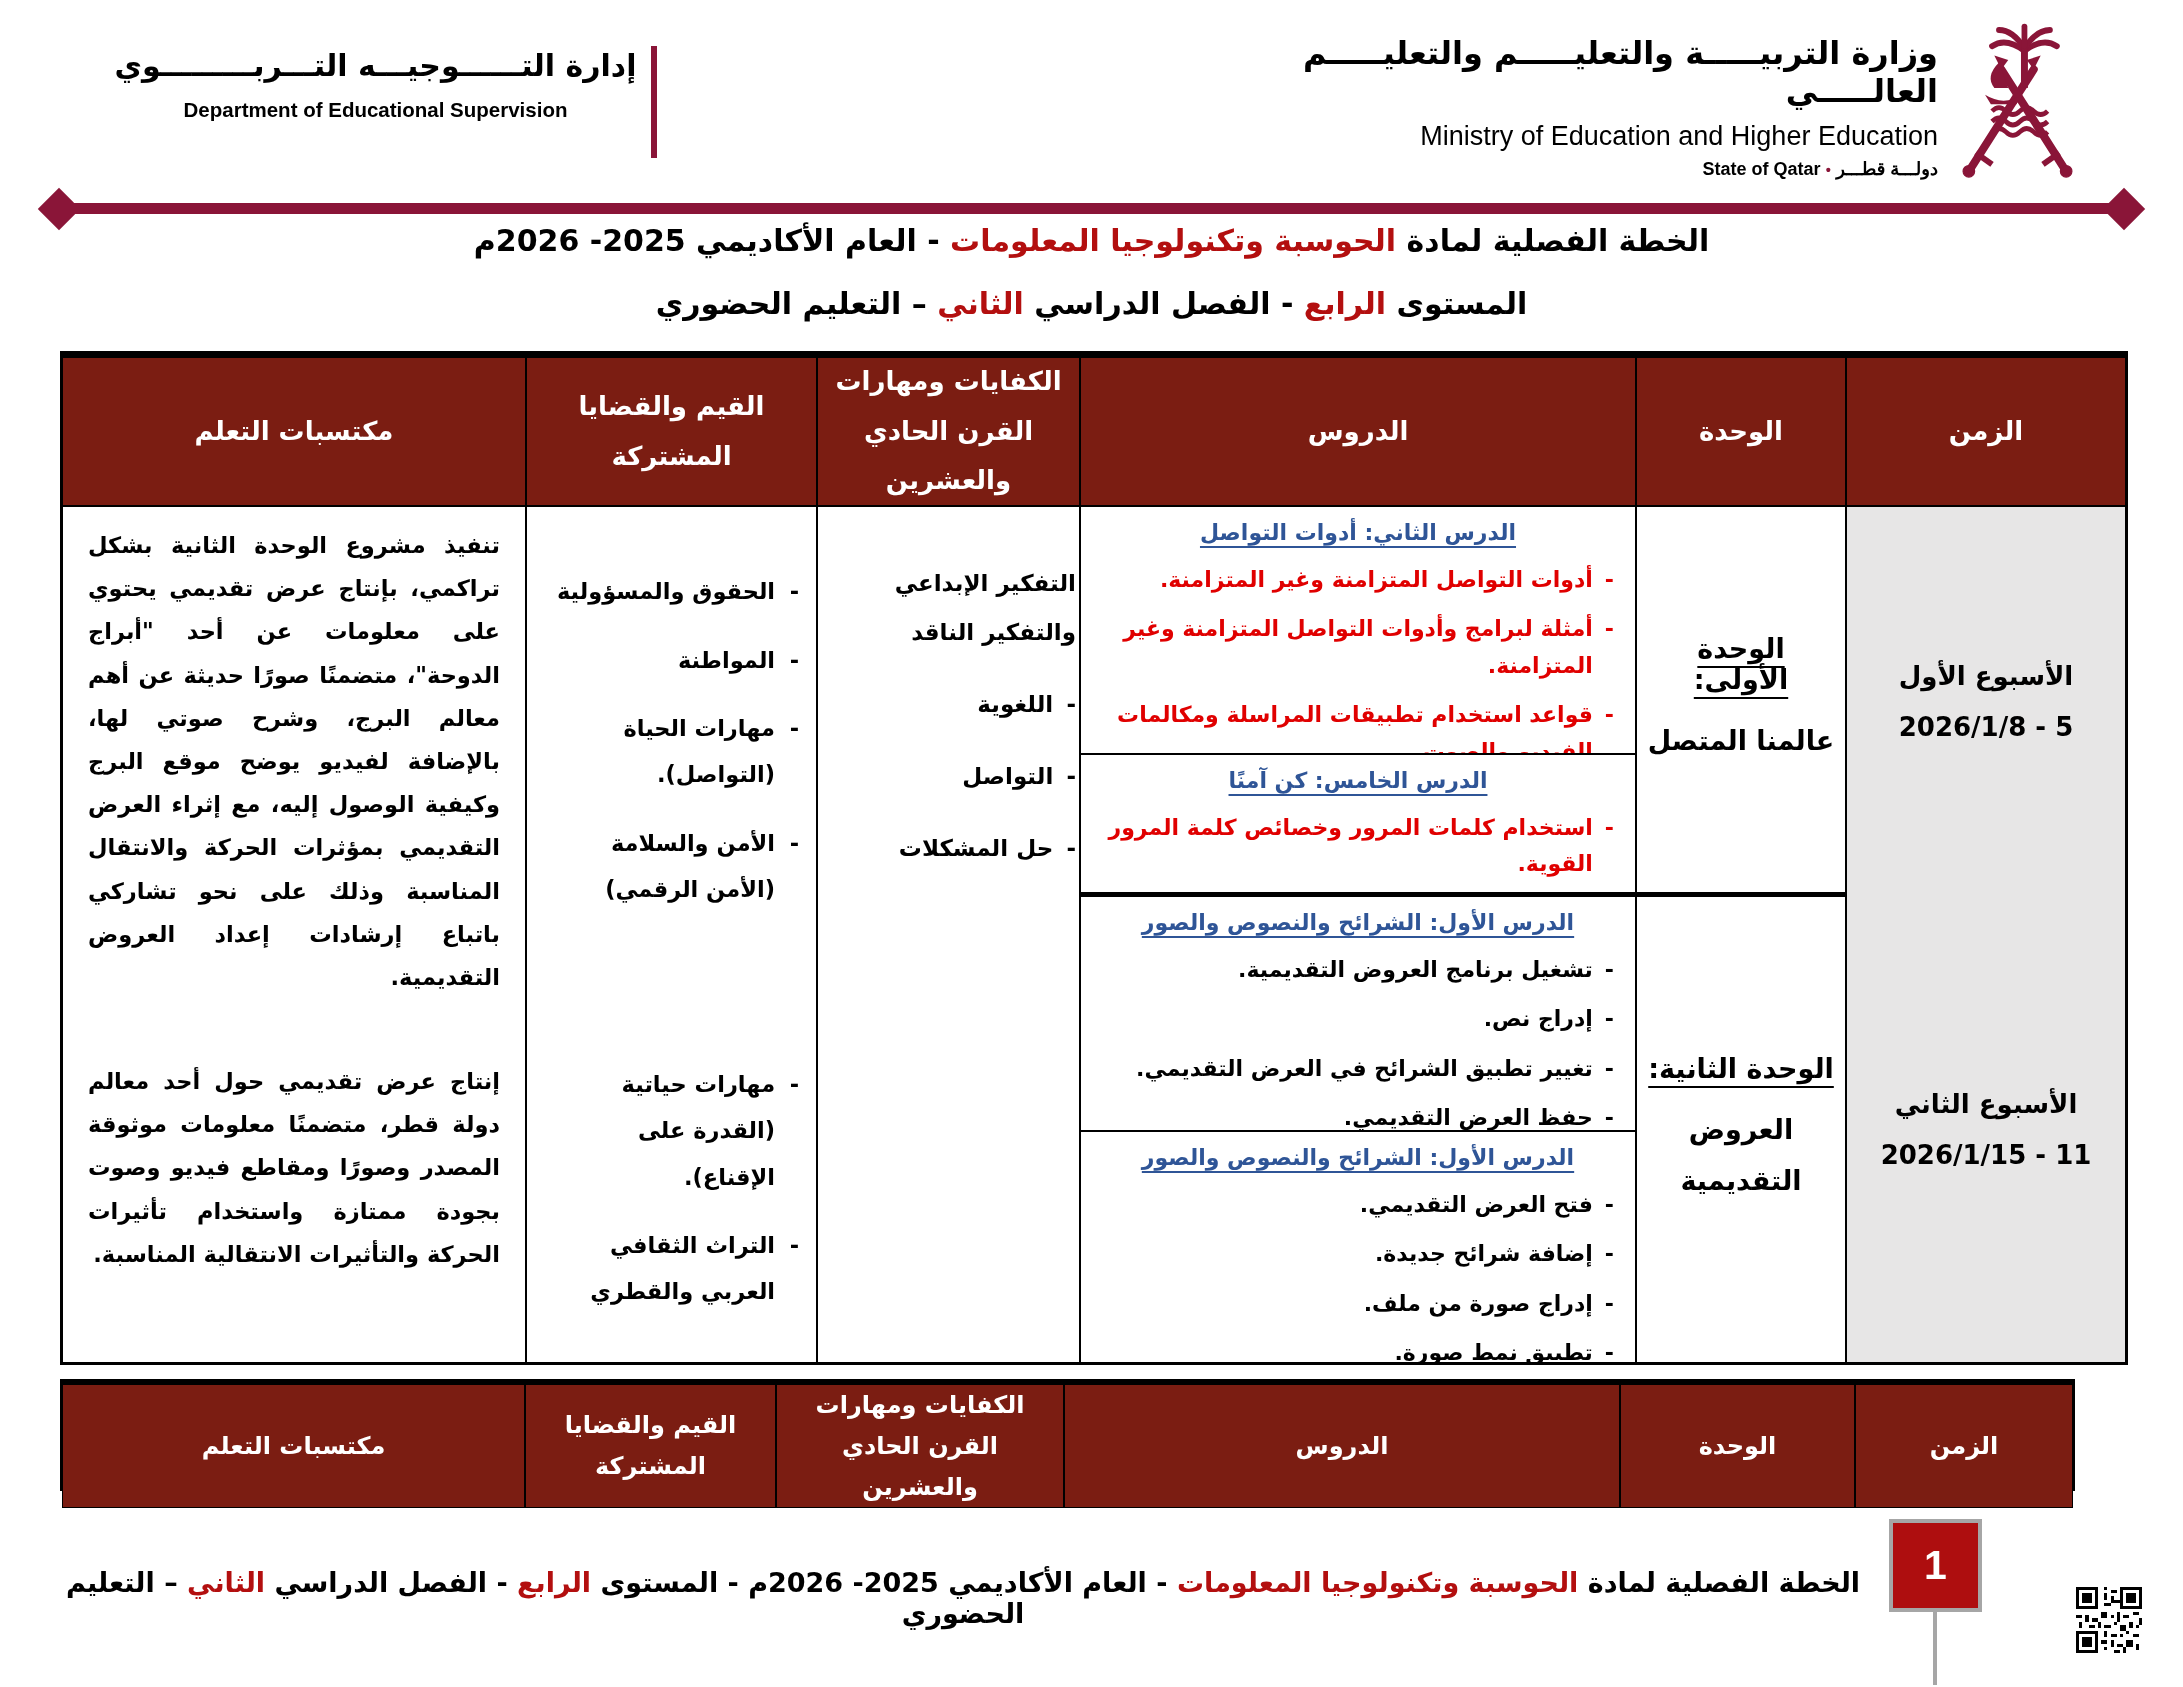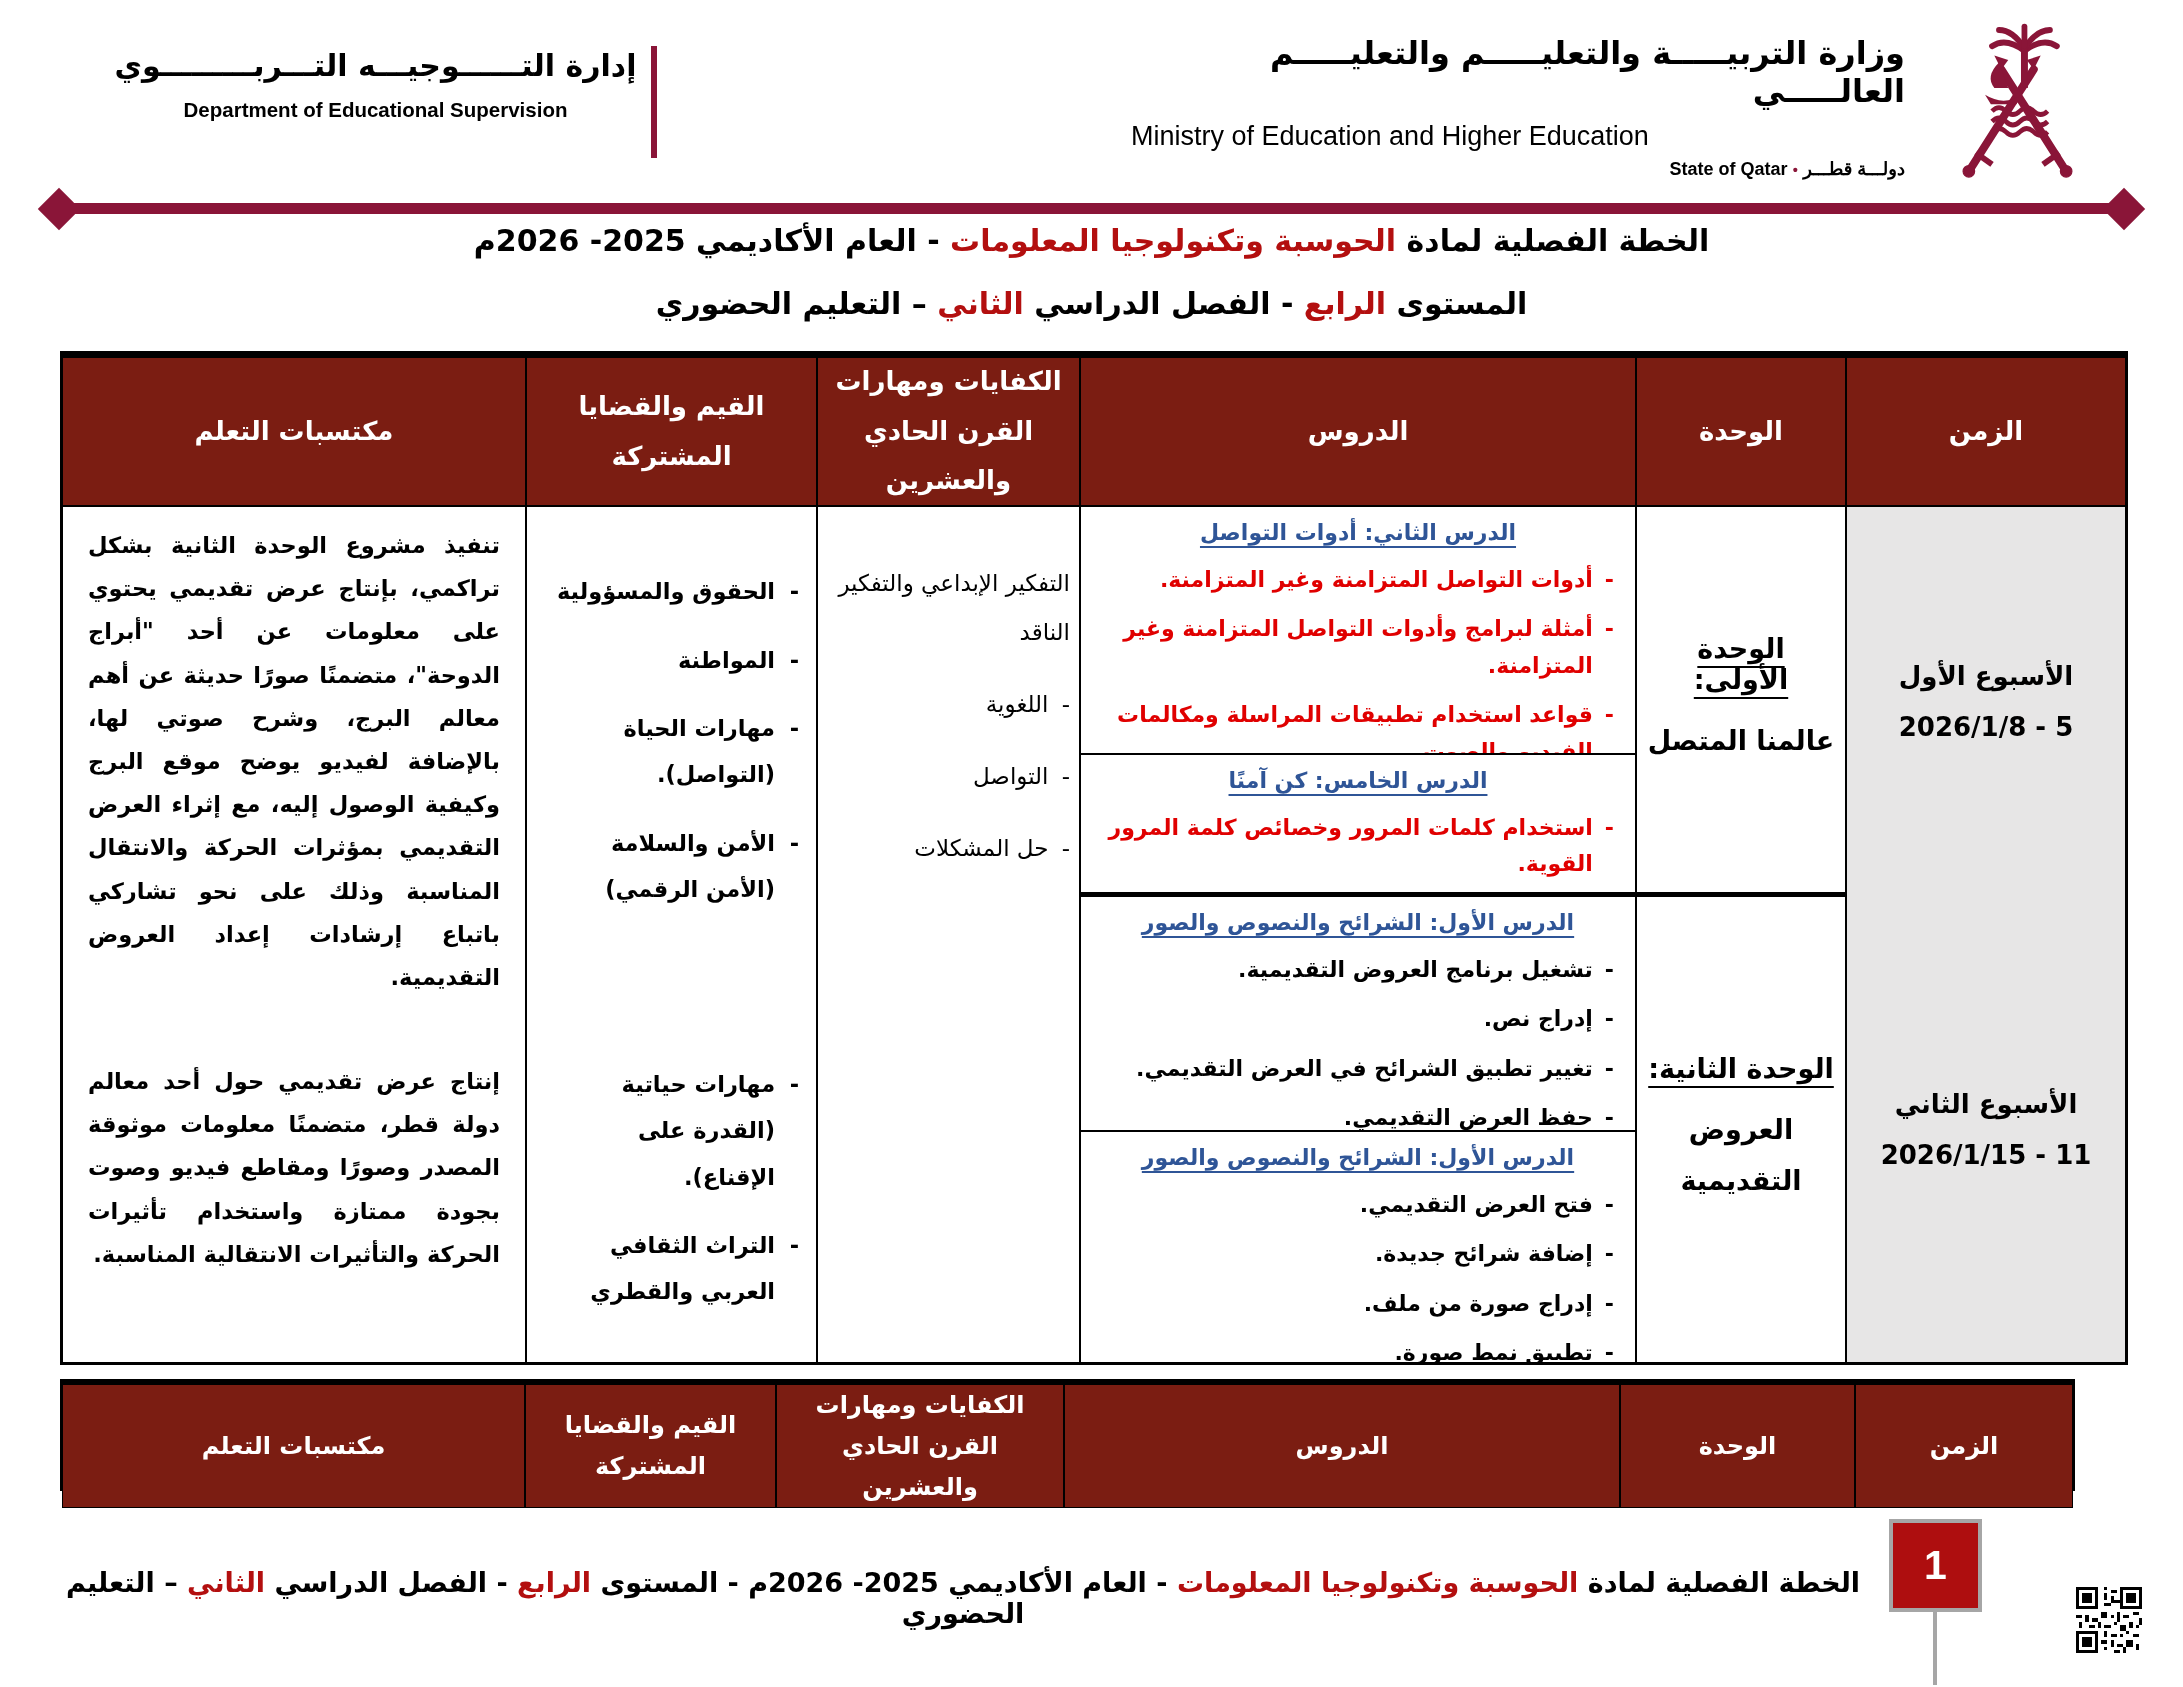--- a/index.html
+++ b/index.html
@@ -8,21 +8,21 @@
     font-family:"DejaVu Sans", sans-serif; color:#000;
   }
   .abs { position:absolute; }
 
   
   .dept-block { left:109px; top:48px; width:533px; text-align:center; }
   .dept-ar { font-size:30px; font-weight:bold; direction:rtl; letter-spacing:0.7px; }
   .dept-en { font-size:20.5px; font-weight:bold; margin-top:14.6px; font-family:"Liberation Sans", sans-serif; }
   .dept-bar { left:651px; top:46px; width:6px; height:112px; background:#8A1538; }
 
-  .min-block { left:1131px; top:34px; width:774px; }
+  .min-block { left:1164px; top:34px; width:774px; text-align:right; }
   .min-ar { font-size:32px; font-weight:bold; direction:rtl; }
   .min-en { font-size:27px; margin-top:10.6px; font-family:"Liberation Sans", sans-serif; }
   .min-state { font-size:18px; margin-top:6.6px; font-weight:bold; direction:rtl; font-family:"Liberation Sans", sans-serif; }
   .min-state .sep { color:#8A1538; font-size:14.6px; padding:0 5.3px; }
 
   .emblem { left:1948px; top:20px; width:139px; height:159px; }
 
   
   .top-bar { left:58px; top:203px; height:11.2px; width:2067px; background:#8A1538; }
   .bar-diamond { width:30px; height:30px; background:#8A1538; transform:rotate(45deg); top:194px; }
@@ -66,21 +66,21 @@
   .c-lesson { grid-column:3; direction:rtl; padding:7px 21px; font-weight:bold; font-size:22px; }
   .c-l1 { grid-row:1; } .c-l2 { grid-row:2; } .c-l3 { grid-row:3; } .c-l4 { grid-row:4; }
   .lesson-title { color:#2F5597; text-align:center; text-decoration:underline;
                   text-decoration-thickness:2px; text-underline-offset:6px; line-height:1.7; margin-bottom:10.6px; }
   .bullets { display:flex; flex-direction:column; gap:13.2px; }
   .bullet { display:flex; gap:12px; line-height:1.65; }
   .b-dash { flex:0 0 auto; }
   .bullet > span:last-child { flex:1; }
   .bullets.red-list { color:#E00000; }
 
-  .c-skills { grid-column:4; grid-row:1/5; direction:rtl; padding:52px 9px; font-size:23px; font-weight:normal; line-height:2.15; }
+  .c-skills { grid-column:4; grid-row:1/5; direction:rtl; padding:52px 3px; font-size:23px; font-weight:bold; line-height:2.15; }
   .skill-item { display:flex; gap:13.2px; margin-top:22.5px; }
 
   .c-values { grid-column:5; grid-row:1/5; direction:rtl; padding:61px 17px; font-size:22.5px; font-weight:bold; }
   .v-group { display:flex; flex-direction:column; gap:22.5px; }
   .v-group.g2 { margin-top:149px; }
   .v-item { display:flex; gap:14.6px; line-height:2.05; }
   .v-item > span:last-child { flex:1; }
 
   .c-outcomes { grid-column:6; grid-row:1/5; direction:rtl; padding:17px 25px; font-size:22.5px; font-weight:bold;
                 line-height:1.92; text-align:justify; }

